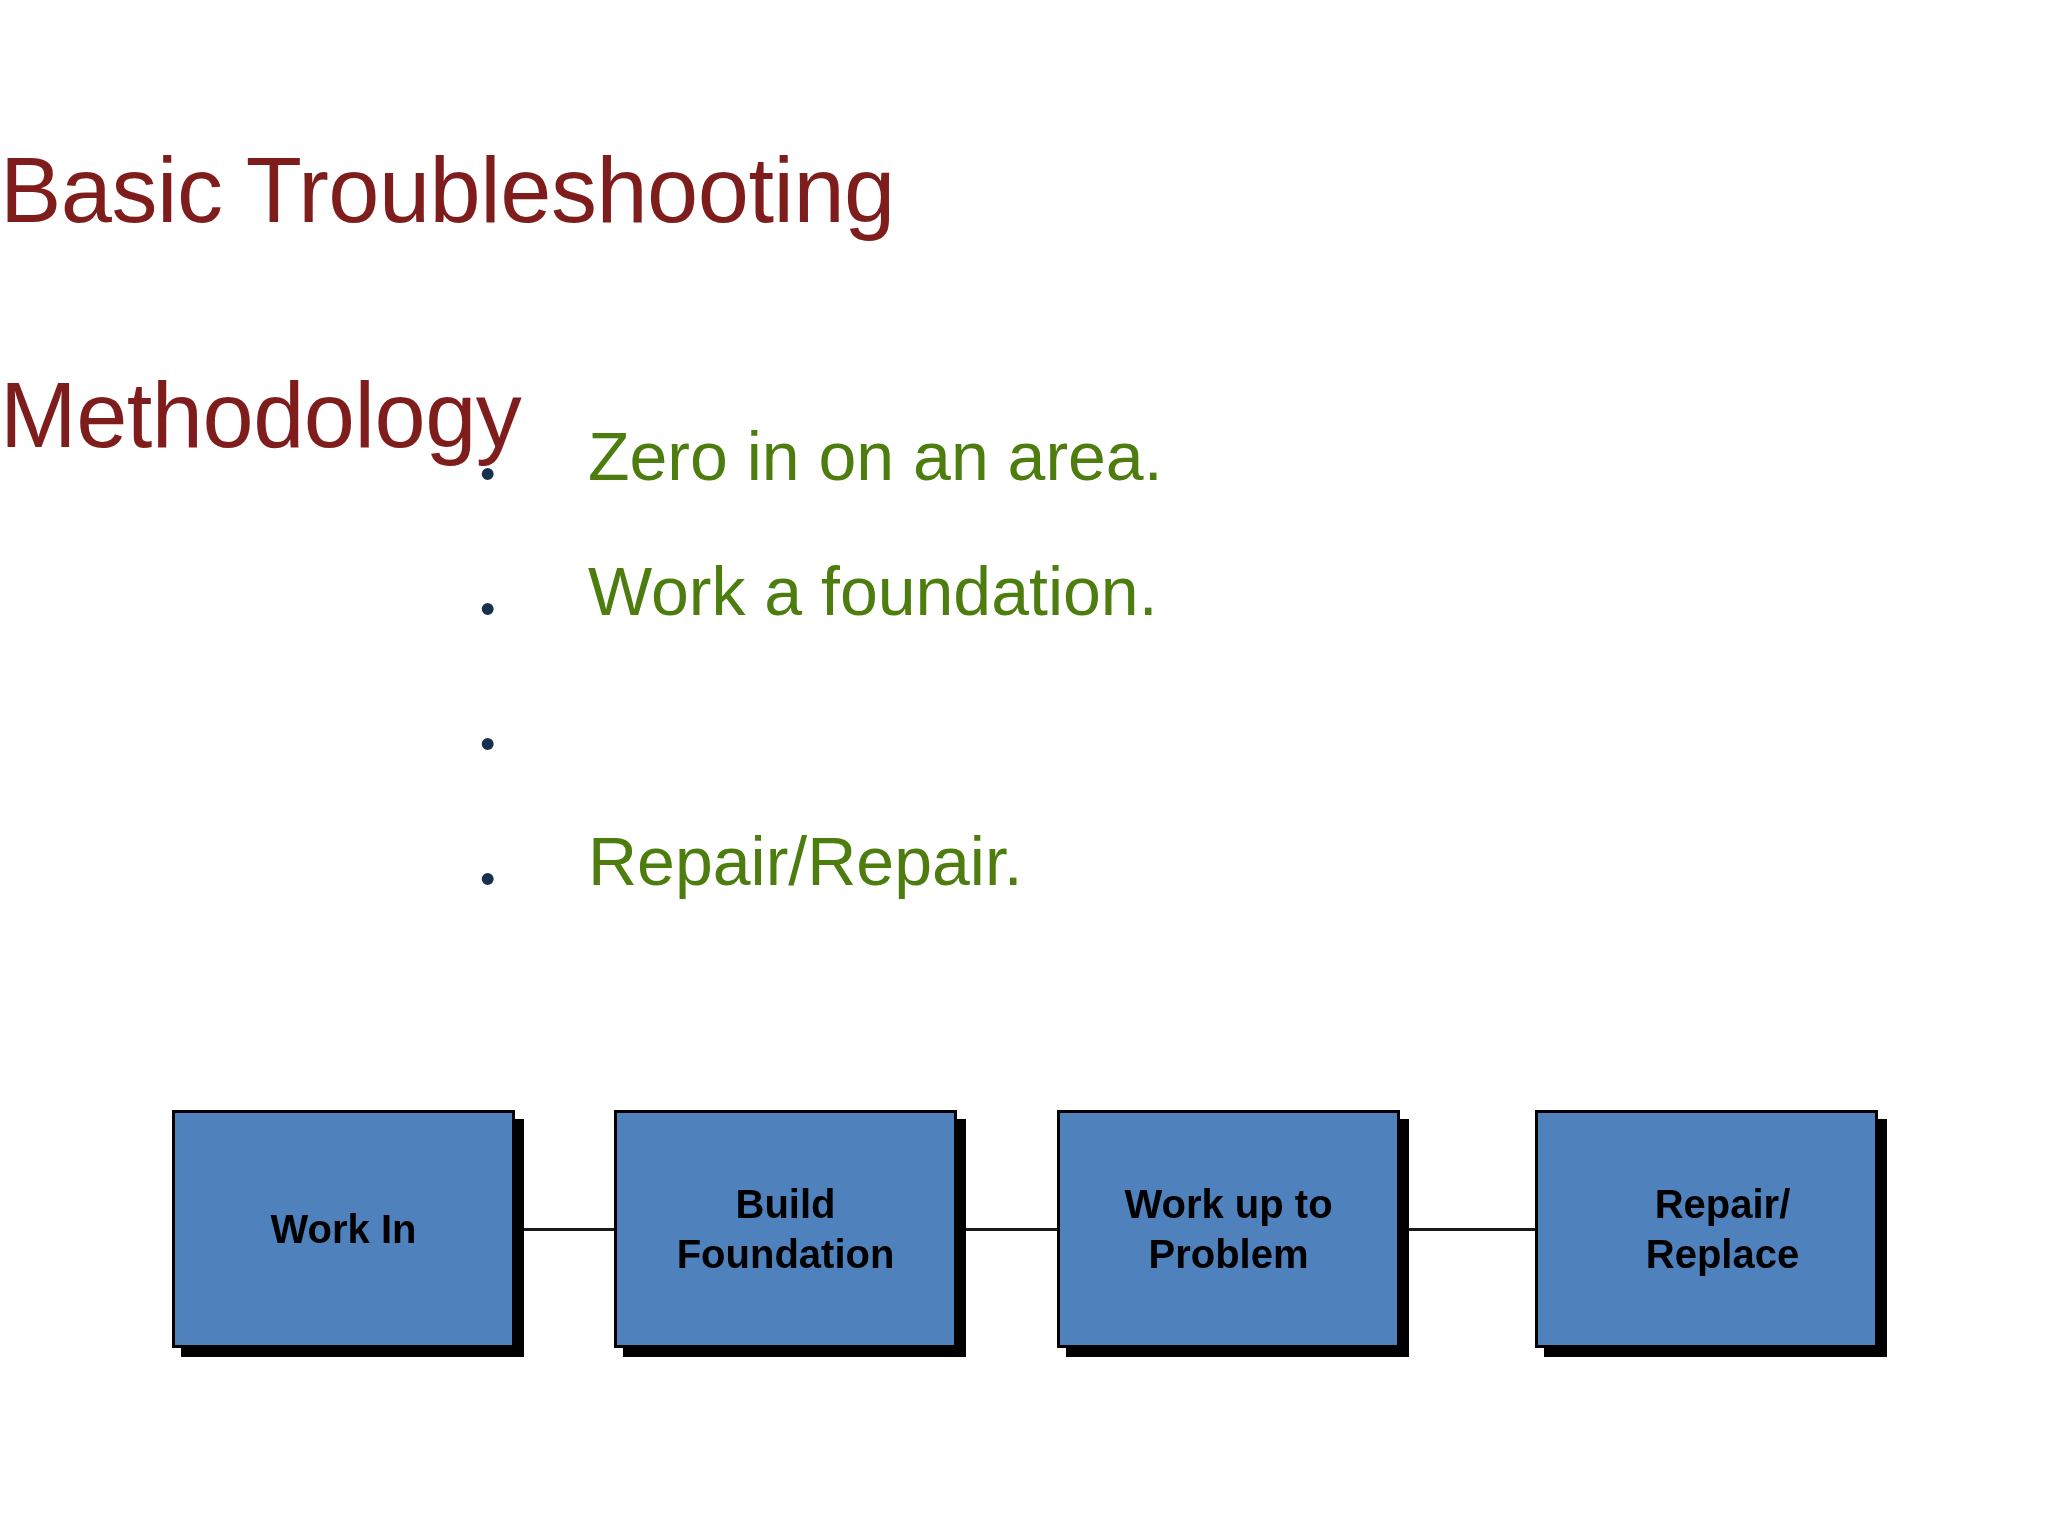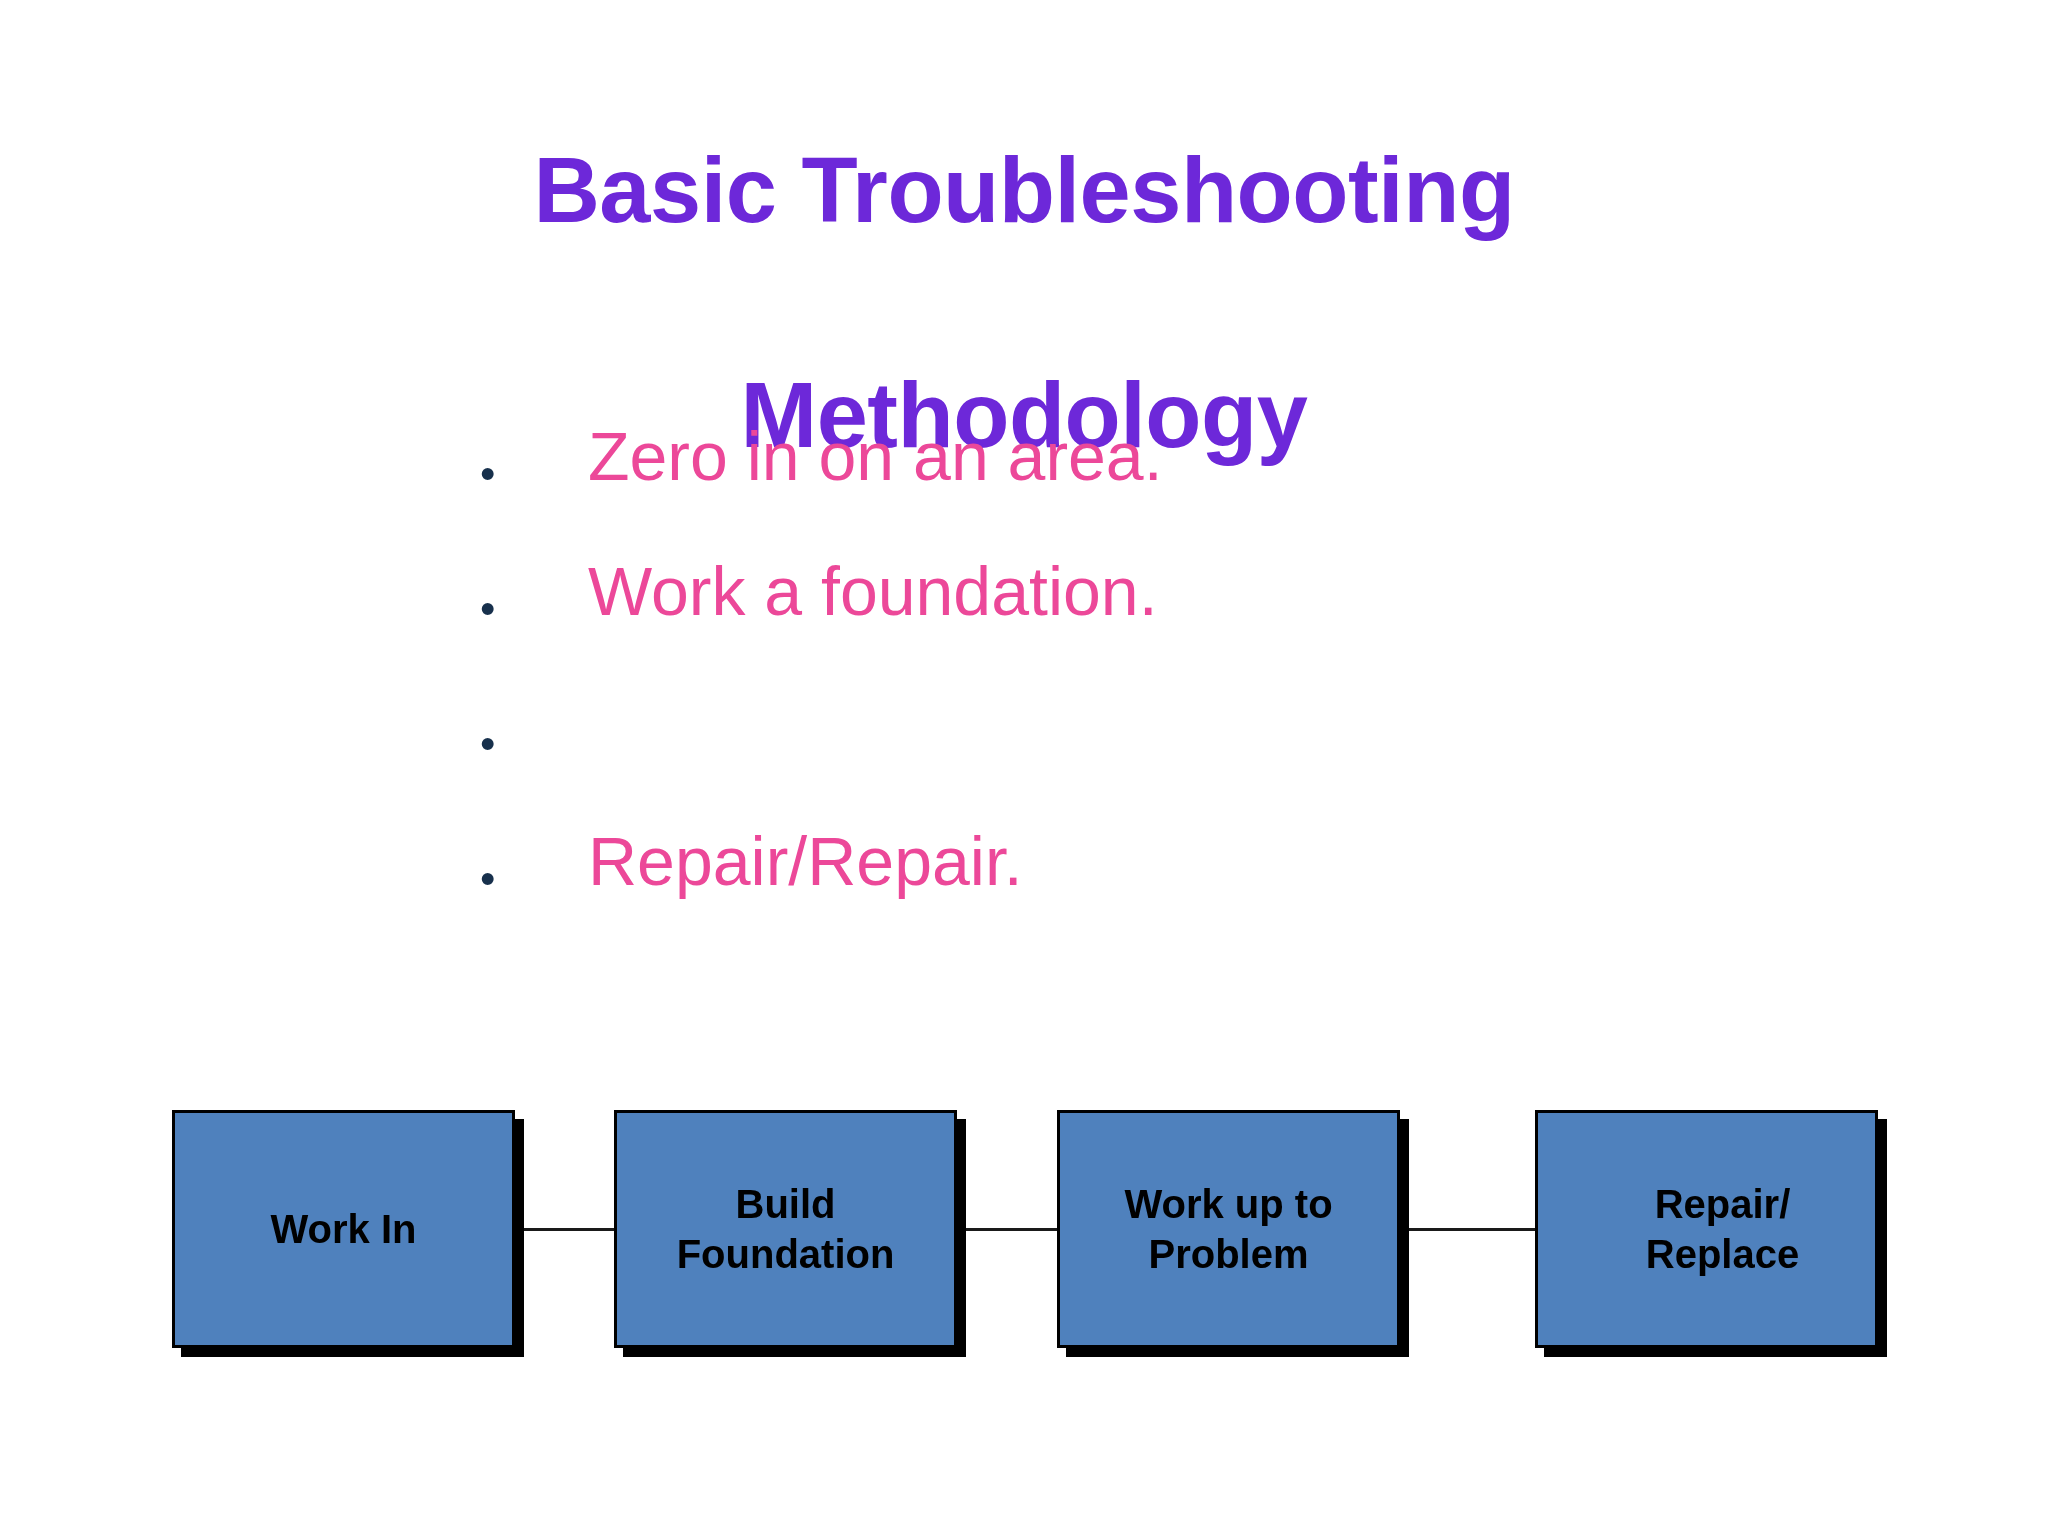--- a/index.html
+++ b/index.html
@@ -21,23 +21,23 @@
     inset: 0;
     background: #ffffff;
   }
 
   
   .slide-title {
     position: absolute;
     left: 0;
     top: 22px;
     width: 2048px;
-    text-align: center;
-    color: #6d28d9;
-    font-weight: bold;
+    text-align: left;
+    color: #7f1d1d;
+    font-weight: normal;
     font-size: 92px;
     line-height: 1.22;
     letter-spacing: -0.5px;
     white-space: pre-line;
     font-family: "Liberation Sans", "DejaVu Sans", sans-serif;
   }
   .title-line {
     display: block;
   }
 
@@ -58,21 +58,21 @@
     width: 26px;
     margin-top: 34px;
     color: #17304C;
     font-size: 44px;
     line-height: 1;
     text-align: left;
   }
   .bullet-text {
     flex: 1 1 auto;
     margin-left: 82px;
-    color: #ec4899;
+    color: #4d7c0f;
     font-size: 68px;
     line-height: 1.12;
     white-space: nowrap;
   }
 
   
   #flow {
     position: absolute;
     left: 0;
     top: 1104px;

